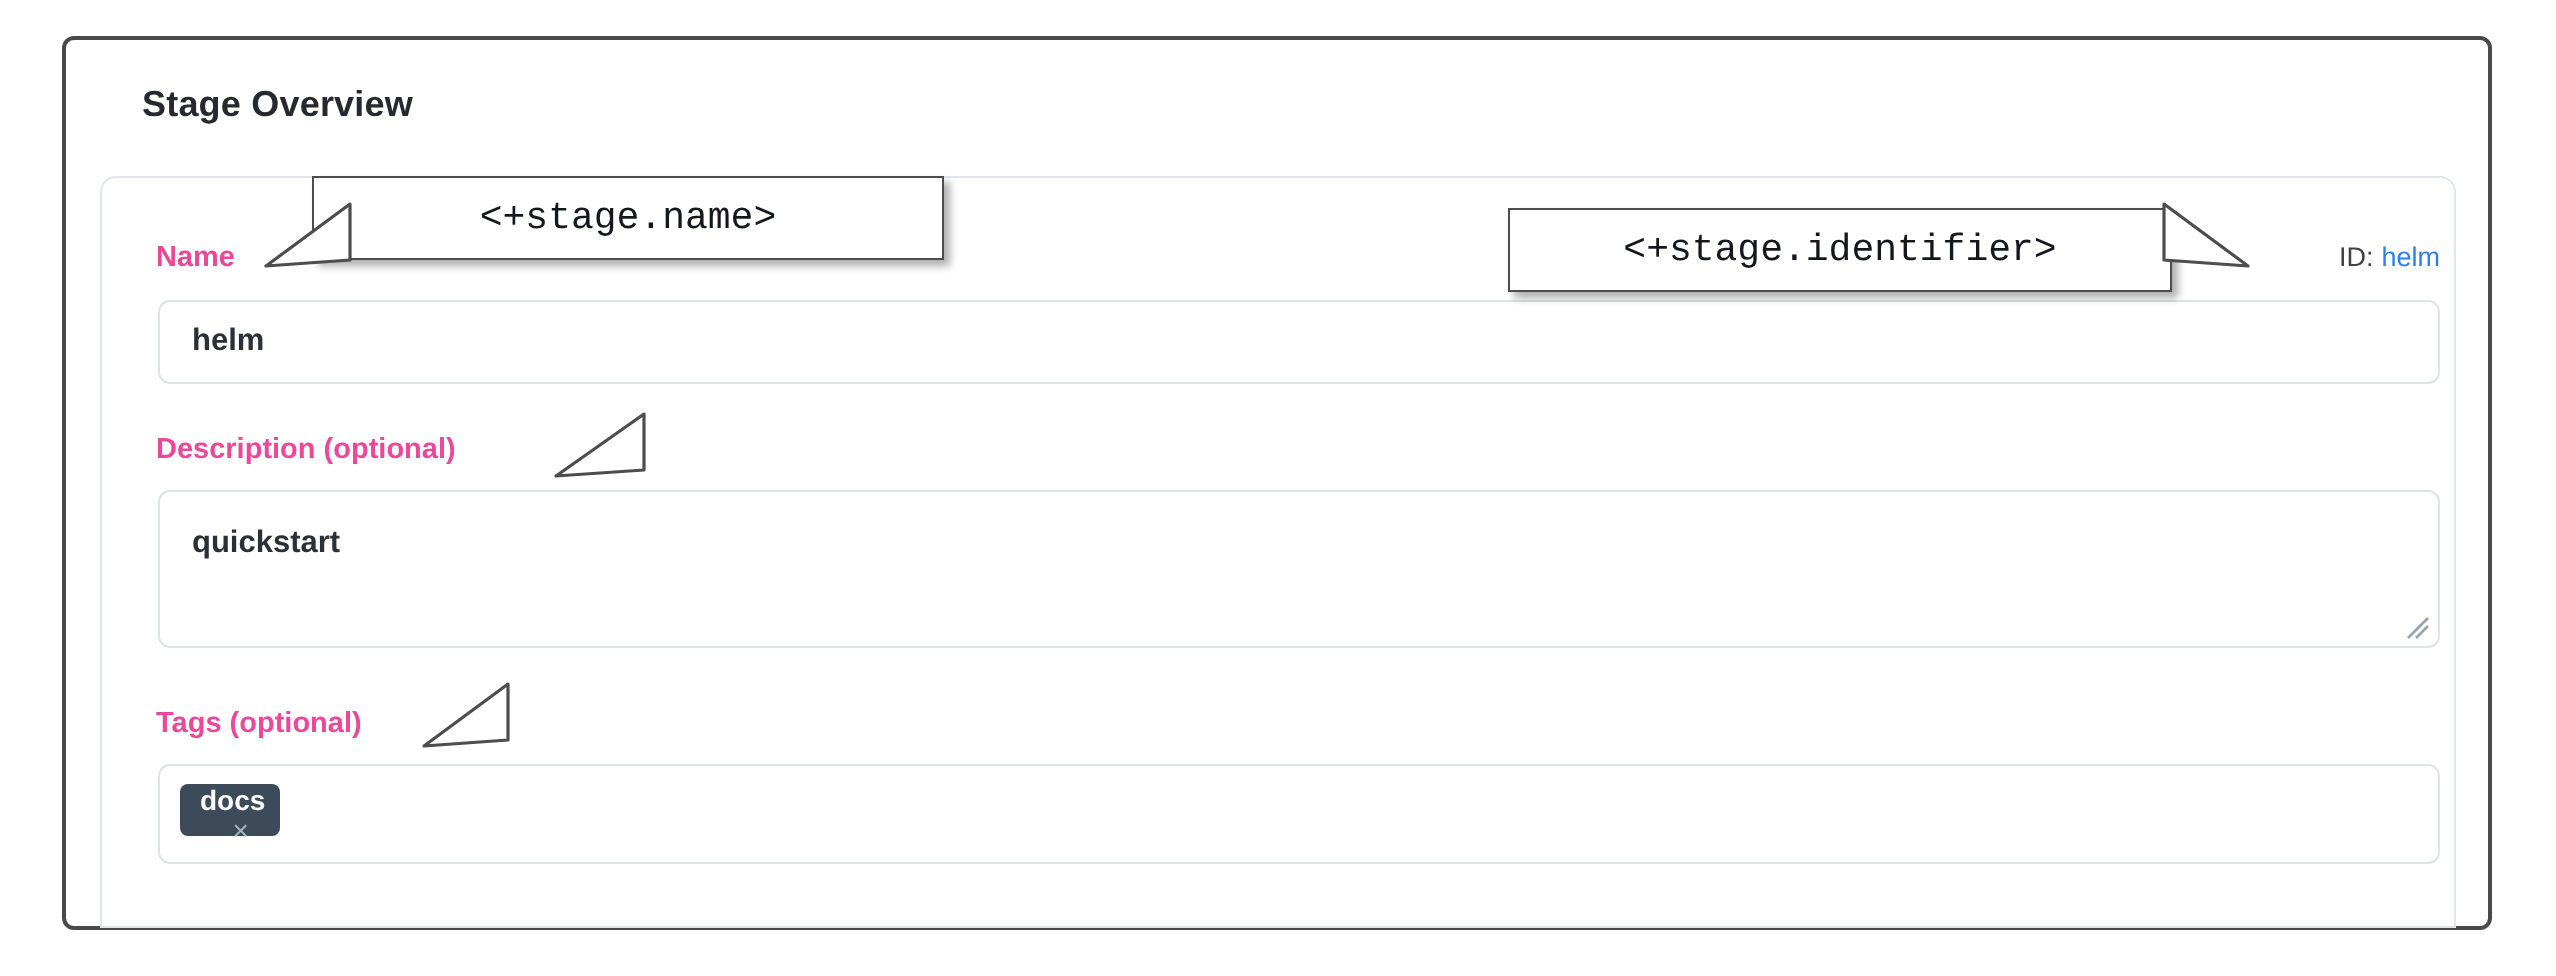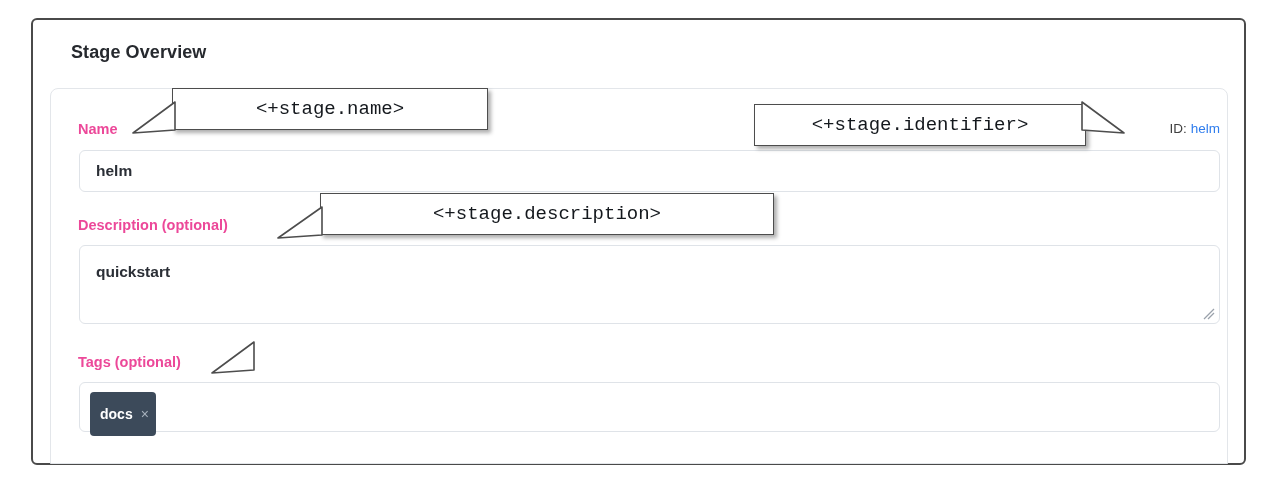--- a/index.html
+++ b/index.html
@@ -140,24 +140,25 @@
     background: #ffffff;
     padding: 9px 10px;
   }
 
   .tag-chip {
     display: inline-flex;
     align-items: center;
     background: #3c4a5a;
     color: #ffffff;
     border-radius: 4px;
-    height: 44px;
+    height: 26px;
     padding: 0 7px 0 10px;
     font-size: 14px;
     font-weight: bold;
+    flex-direction: column;
   }
   .tag-chip .chip-x {
     margin-left: 8px;
     color: #a8b2bd;
     font-size: 14px;
     font-weight: normal;
     line-height: 1;
     cursor: pointer;
   }
 
@@ -177,21 +178,21 @@
     box-sizing: border-box;
     z-index: 20;
   }
 
   .callout-tail {
     position: absolute;
     z-index: 21;
     overflow: visible;
   }
 
-  .co-name       { left: 172px; top: 88px;  width: 316px; height: 42px; }
+  .co-name       { left: 156px; top: 88px;  width: 316px; height: 42px; }
   .co-identifier { left: 754px; top: 104px;  width: 332px; height: 42px; }
   .co-desc       { left: 320px; top: 193px; width: 454px; height: 42px; }
   .co-tags       { left: 252px; top: 328px; width: 334px; height: 42px; }
 </style>
 </head>
 <body>
 
 <div id="screen">
 
   <div class="outer-frame"></div>
@@ -231,21 +232,18 @@
   <svg class="callout-tail" style="left:1068px; top:100px; width:60px; height:38px;" viewBox="0 0 60 38">
     <polygon points="14,2 56,33 14,30" fill="#ffffff" stroke="#4d4d4d" stroke-width="1.6" stroke-linejoin="round"></polygon>
   </svg>
   <div class="callout co-identifier">
     <span>&lt;+stage.identifier&gt;</span>
   </div>
 
   <svg class="callout-tail" style="left:276px; top:205px; width:58px; height:38px;" viewBox="0 0 58 38">
     <polygon points="46,2 2,33 46,30" fill="#ffffff" stroke="#4d4d4d" stroke-width="1.6" stroke-linejoin="round"></polygon>
   </svg>
-  <div class="callout co-desc">
-    <span>&lt;+stage.description&gt;</span>
-  </div>
 
   <svg class="callout-tail" style="left:210px; top:340px; width:56px; height:38px;" viewBox="0 0 56 38">
     <polygon points="44,2 2,33 44,30" fill="#ffffff" stroke="#4d4d4d" stroke-width="1.6" stroke-linejoin="round"></polygon>
   </svg>
 
 </div>
 
 </body></html>

